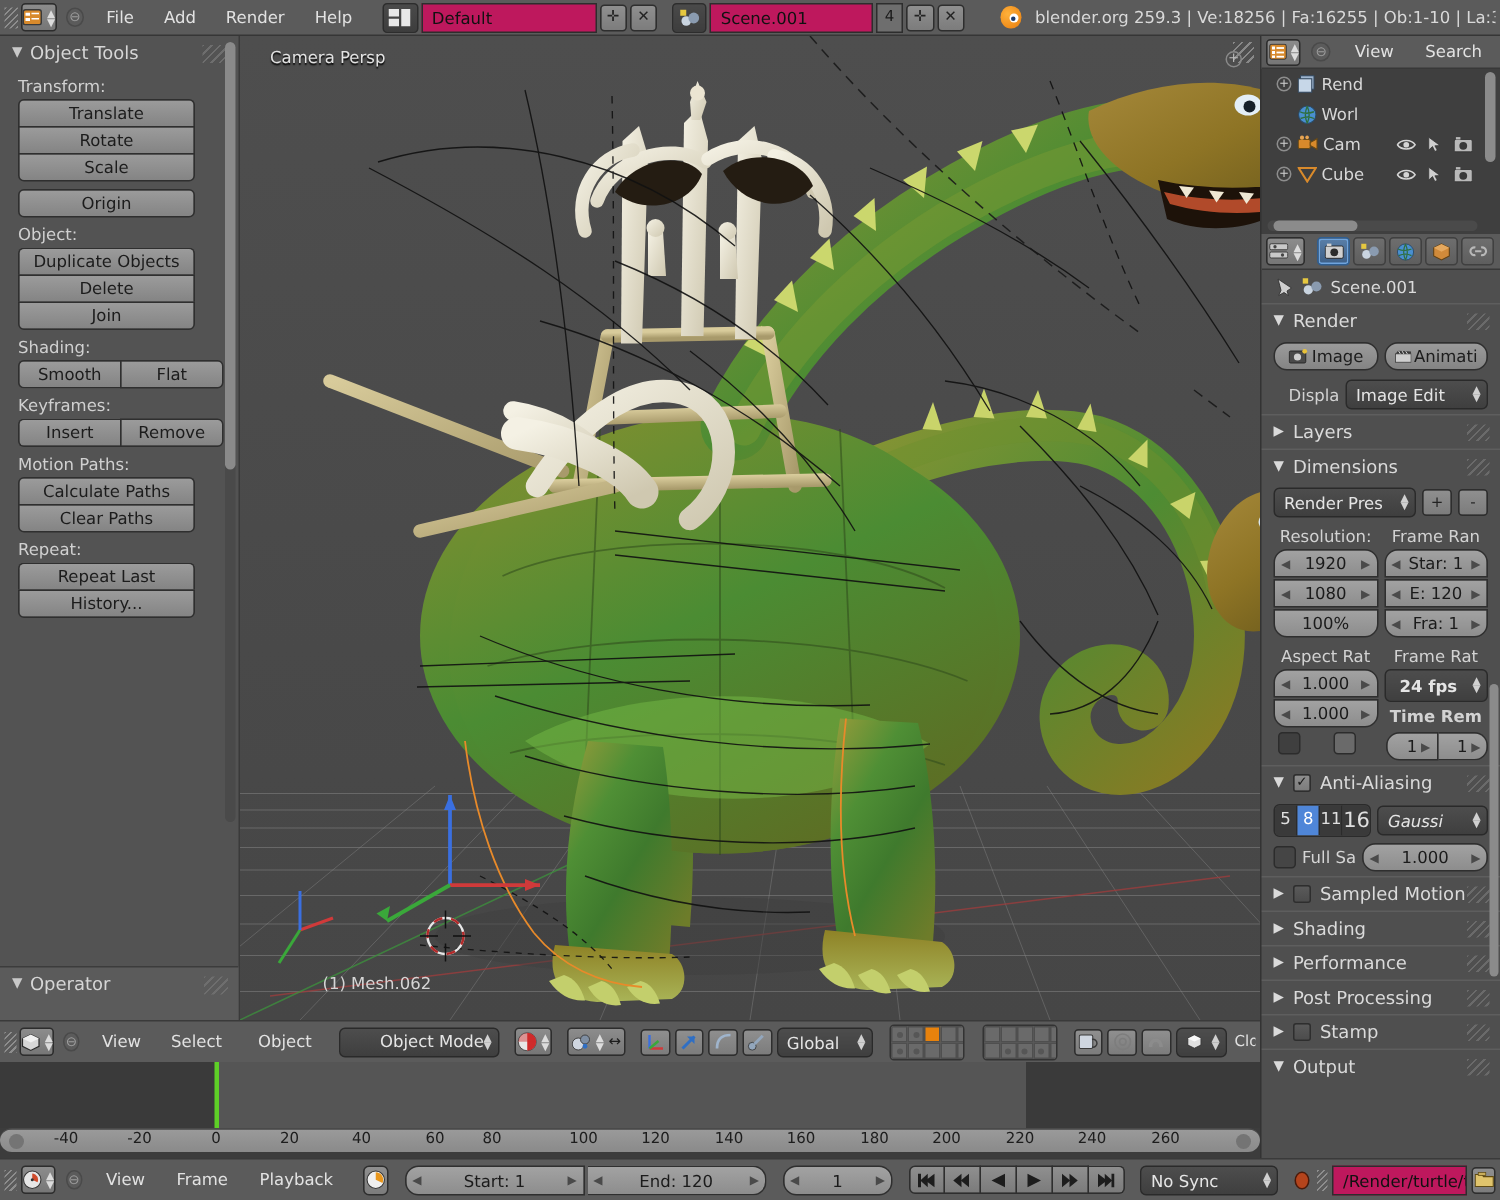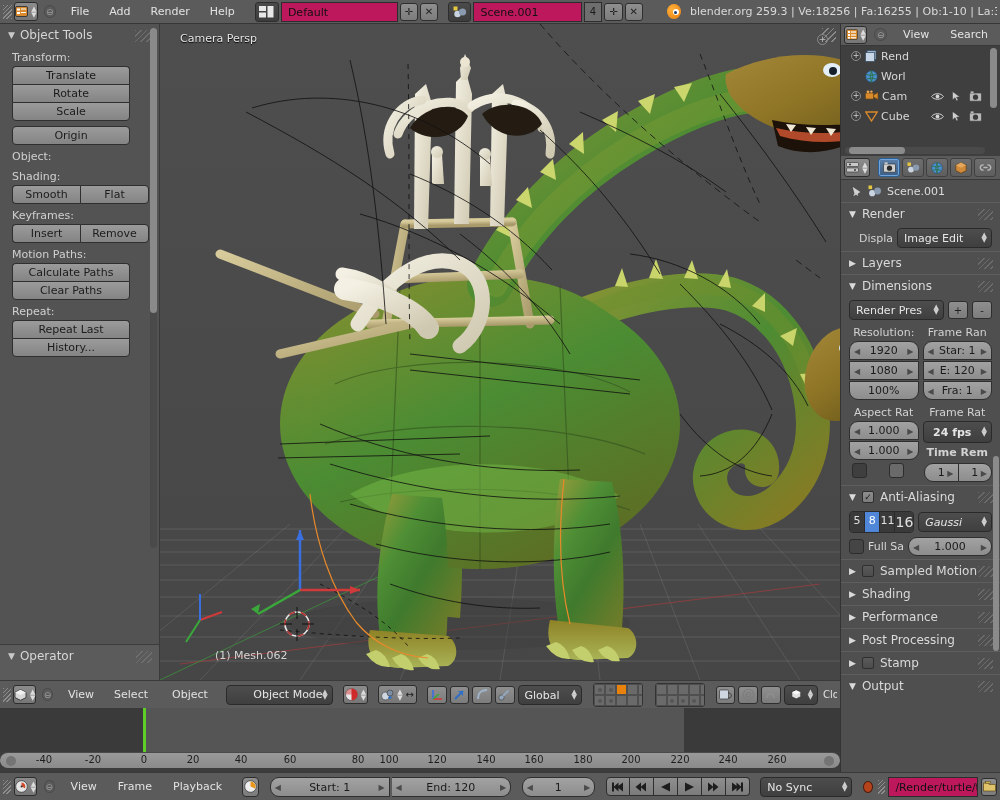--- a/index.html
+++ b/index.html
@@ -264,20 +264,25 @@
       <div class="btn tool-btn">Translate</div>
       <div class="btn tool-btn mid">Rotate</div>
       <div class="btn tool-btn">Scale</div>
     </div>
     <div style="height:5px"></div>
     <div class="tool-row tool-group">
       <div class="btn tool-btn" style="border-radius:4px;border-bottom:1px solid #2f2f2f;">Origin</div>
     </div>
 
     <div class="sublabel">Object:</div>
+    <div class="tool-row tool-group">
+      <div class="btn tool-btn">Duplicate Objects</div>
+      <div class="btn tool-btn mid">Delete</div>
+      <div class="btn tool-btn">Join</div>
+    </div>
 
     <div class="sublabel">Shading:</div>
     <div class="tool-pair">
       <div class="btn">Smooth</div>
       <div class="btn">Flat</div>
     </div>
 
     <div class="sublabel">Keyframes:</div>
     <div class="tool-pair">
       <div class="btn">Insert</div>
@@ -840,20 +845,38 @@
       </svg>
       <span>Scene.001</span>
     </div>
 
     <div class="sec-head">
       <span class="tri">▼</span>
       <span>Render</span>
       <span class="hg"></span>
     </div>
     <div class="row">
+      <div class="btn" style="flex:1;display:flex;align-items:center;gap:3px;justify-content:center;border-radius:9px;">
+        <svg width="13" height="11" viewBox="0 0 13 11">
+          <rect x="0.5" y="2" width="11" height="8" rx="1" fill="#4a4a4a" stroke="#222" stroke-width="0.6"></rect>
+          <circle cx="6" cy="6" r="2.4" fill="#cfcfcf"></circle>
+          <circle cx="10.8" cy="2.2" r="1.6" fill="#e8c23a"></circle>
+        </svg>
+        <span>Image</span>
+      </div>
+      <div class="btn" style="flex:1;display:flex;align-items:center;gap:2px;justify-content:center;border-radius:9px;">
+        <svg width="14" height="11" viewBox="0 0 14 11">
+          <rect x="0.5" y="3.5" width="13" height="7" fill="#cfcfcf" stroke="#333" stroke-width="0.6"></rect>
+          <path d="M0.5 3.5 L2.5 0.8 L13.5 1.6 L13.5 3.5 Z" fill="#3a3a3a"></path>
+          <path d="M3 1 L4.4 3.4 M6 1.2 L7.4 3.5 M9 1.4 L10.4 3.5" stroke="#ddd" stroke-width="0.8"></path>
+        </svg>
+        <span>Animati</span>
+      </div>
+    </div>
+    <div class="row">
       <span style="width:44px;text-align:right;font-size:11px;color:#d2d2d2;">Displa</span>
       <div class="sel" style="flex:1;height:20px;line-height:15px;">
         <span>Image Edit</span>
         <span class="updown">▲<br>▼</span>
       </div>
     </div>
 
     <div class="sec-head">
       <span class="tri">▶</span>
       <span>Layers</span>
@@ -1023,21 +1046,21 @@
   </div>
   <div id="tl-ruler">
     <span class="tl-knob" style="left:6px;"></span>
     <span class="tl-knob" style="left:824px;"></span>
     <span class="tick" style="left:44px;">-40</span>
     <span class="tick" style="left:93px;">-20</span>
     <span class="tick" style="left:144px;">0</span>
     <span class="tick" style="left:193px;">20</span>
     <span class="tick" style="left:241px;">40</span>
     <span class="tick" style="left:290px;">60</span>
-    <span class="tick" style="left:358px;">80</span>
+    <span class="tick" style="left:328px;">80</span>
     <span class="tick" style="left:389px;">100</span>
     <span class="tick" style="left:437px;">120</span>
     <span class="tick" style="left:486px;">140</span>
     <span class="tick" style="left:534px;">160</span>
     <span class="tick" style="left:583px;">180</span>
     <span class="tick" style="left:631px;">200</span>
     <span class="tick" style="left:680px;">220</span>
     <span class="tick" style="left:728px;">240</span>
     <span class="tick" style="left:777px;">260</span>
   </div>

